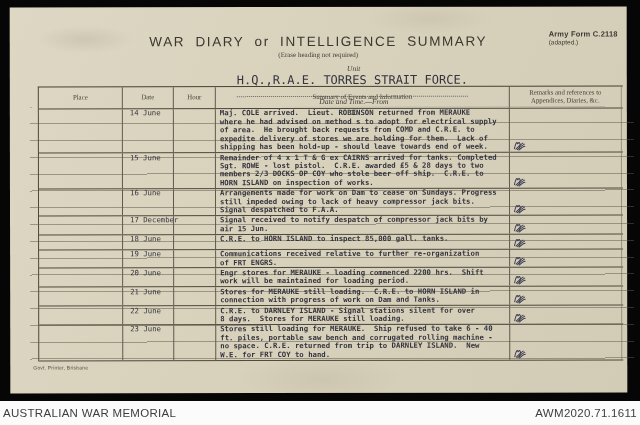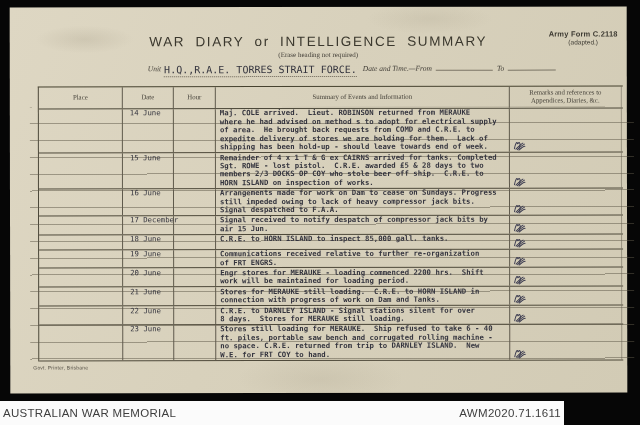--- a/index.html
+++ b/index.html
@@ -14,39 +14,39 @@
     transform:rotate(-0.1deg);
   }
   .paper::before {
     content:""; position:absolute; inset:0; pointer-events:none;
     background:
       radial-gradient(70px 20px at 75px 32px, rgba(120,110,88,.14), transparent 70%),
       radial-gradient(90px 22px at 420px 12px, rgba(120,110,88,.10), transparent 70%),
       radial-gradient(120px 34px at 310px 372px, rgba(120,110,88,.10), transparent 70%);
   }
   
-  .form-no { position:absolute; top:23px; right:9px; text-align:center; color:#3c3931; }
+  .form-no { position:absolute; top:23px; right:9px; text-align:left; color:#3c3931; }
   .form-no .l1 { font-weight:bold; font-size:7.5px; letter-spacing:.2px; }
   .form-no .l2 { font-size:6.5px; }
   .title {
     position:absolute; top:27px; left:0; width:100%; text-align:center;
     font-size:13.5px; letter-spacing:1.6px; word-spacing:5px; color:#3a372d;
   }
   .subtitle {
     position:absolute; top:44px; left:0; width:100%; text-align:center;
     font-family:"Liberation Serif",serif; font-size:7px; color:#45413a;
   }
   .unit-row {
     position:absolute; top:57px; left:138px; right:67px;
-    display:flex; align-items:flex-start;
-    font-family:"Liberation Serif",serif; font-style:italic; font-size:7.5px; color:#45413a;
+    display:flex; align-items:center;
+    font-family:"Liberation Serif",serif; font-style:italic; font-size:7.5px; color:#45413a;flex-direction:column;
   }
   .unit-value {
-    font-style:normal; font-family:"DejaVu Sans Mono",monospace; font-size:10px;
-    color:#34343e; border-bottom:1px dotted #6b6557; margin:0 6px 0 3px; padding-bottom:1px;
+    font-style:normal; font-family:"DejaVu Sans Mono",monospace; font-size:12px;
+    color:#34343e; border-bottom:1px dotted #6b6557; margin:0 6px 0 3px; padding-bottom:9px;
     white-space:nowrap;
   }
   .dt-label { white-space:nowrap; }
   .fline { border-bottom:1px solid #7b7566; height:6px; margin:0 4px 1px; }
   .fline.f1 { flex:1.2; } .fline.f2 { flex:1; }
   .to-label { white-space:nowrap; }
   
   .table {
     position:absolute; left:28px; top:79px; width:584px;
     border-top:1.5px solid #46422f; border-left:1px solid #4c4839;
@@ -82,21 +82,21 @@
   }
   .tline { white-space:pre; }
   .squiggle { display:block; }
   
   .printer-note {
     position:absolute; left:23px; top:357px;
     font-size:5px; letter-spacing:.2px; color:#59544a;
   }
   
   .archive-bar {
-    position:absolute; left:0; bottom:0; width:564px; height:24px;
+    position:absolute; left:0; bottom:0; width:640px; height:24px;
     background:#fbfbfb; display:flex; justify-content:space-between; align-items:center;
     padding:0 3px; box-sizing:border-box;
     font-size:11.5px; letter-spacing:.3px; color:#3e3e3e;
   }
 </style>
 </head>
 <body>
 
 <div class="paper">
 

